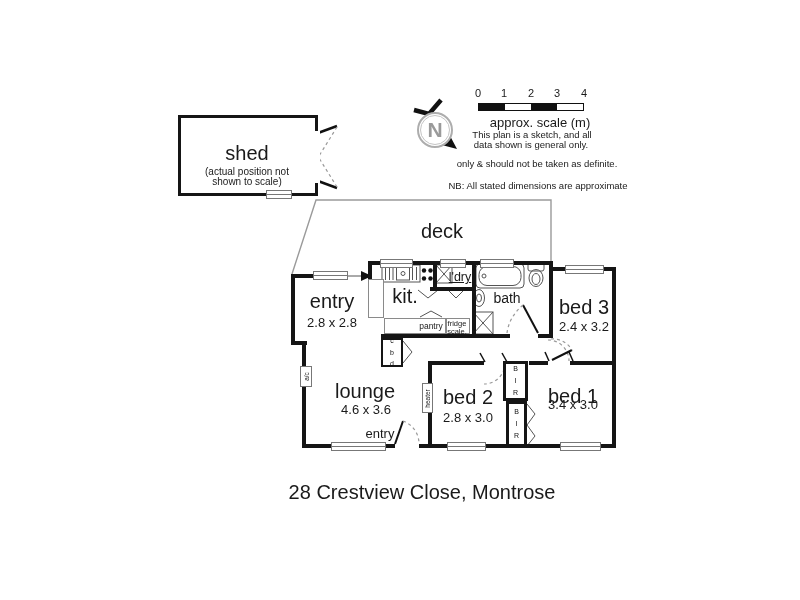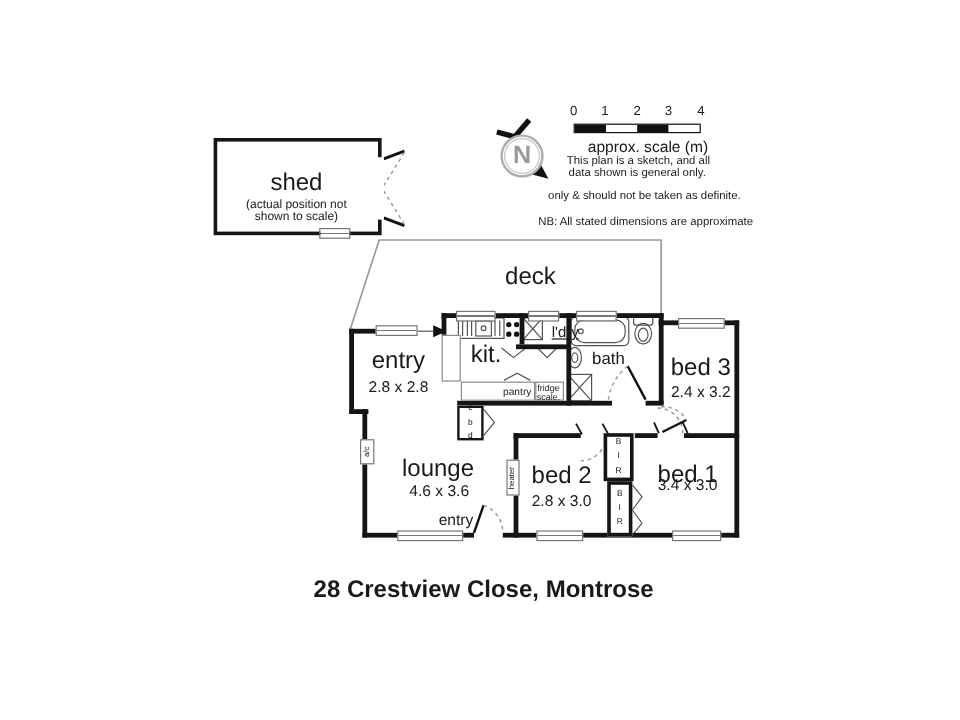--- a/index.html
+++ b/index.html
@@ -210,21 +210,21 @@
     <span>a/c</span>
   </div>
   <div class="rot" style="left:422px;top:383px;width:11px;height:30px;">
     <span>heater</span>
   </div>
 
   <div class="lbl room" style="left:442px;top:231px;">deck</div>
   <div class="lbl room" style="left:332px;top:301px;">entry</div>
   <div class="lbl dims" style="left:332px;top:322px;">2.8 x 2.8</div>
   <div class="lbl room" style="left:405px;top:296px;">kit.</div>
-  <div class="lbl" style="left:471px;top:277px;font-size:12.5px;text-decoration:underline;">l'dry</div>
+  <div class="lbl" style="left:460px;top:277px;font-size:12.5px;text-decoration:underline;">l'dry</div>
   <div class="lbl" style="left:507px;top:298px;font-size:14px;">bath</div>
   <div class="lbl room" style="left:584px;top:307px;">bed 3</div>
   <div class="lbl dims" style="left:584px;top:326px;">2.4 x 3.2</div>
   <div class="lbl room" style="left:365px;top:391px;">lounge</div>
   <div class="lbl dims" style="left:366px;top:409px;">4.6 x 3.6</div>
   <div class="lbl room" style="left:468px;top:397px;">bed 2</div>
   <div class="lbl dims" style="left:468px;top:417px;">2.8 x 3.0</div>
   <div class="lbl room" style="left:573px;top:396px;">bed 1</div>
   <div class="lbl dims" style="left:573px;top:404px;">3.4 x 3.0</div>
   <div class="lbl" style="left:380px;top:433px;font-size:13px;">entry</div>
@@ -244,15 +244,15 @@
   <div class="bar">
     <div class="seg" style="left:0;"></div>
     <div class="seg" style="left:50%;"></div>
   </div>
   <div class="lbl" style="left:540px;top:122px;font-size:13px;">approx. scale (m)</div>
   <div class="lbl" style="left:532px;top:134px;font-size:9.5px;">This plan is a sketch, and all</div>
   <div class="lbl" style="left:531px;top:144px;font-size:9.5px;">data shown is general only.</div>
   <div class="lbl" style="left:538px;top:153px;font-size:9.5px;margin-top:32px;">NB: All stated dimensions are approximate</div>
   <div class="lbl" style="left:537px;top:163px;font-size:9.5px;">only &amp; should not be taken as definite.</div>
 
-  <div class="lbl title" style="left:403px;top:492px;font-weight:bold;">28 Crestview Close, Montrose</div>
+  <div class="lbl title" style="left:422px;top:492px;">28 Crestview Close, Montrose</div>
 
 </div>
 
 </body></html>

